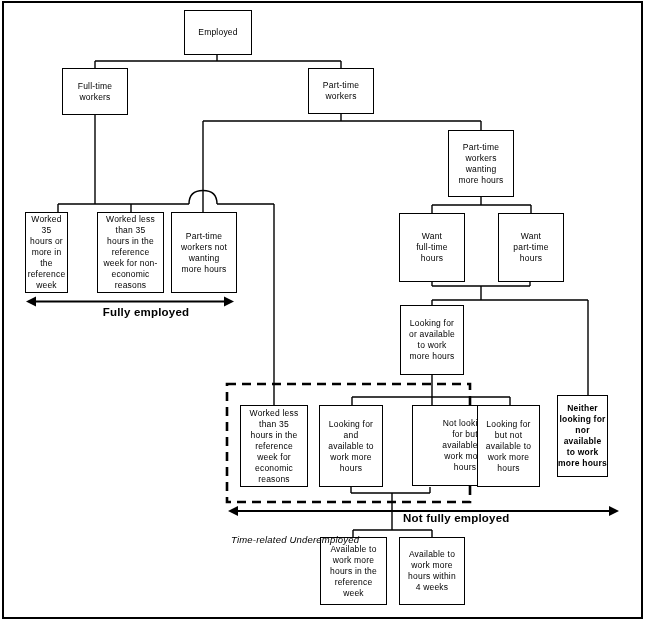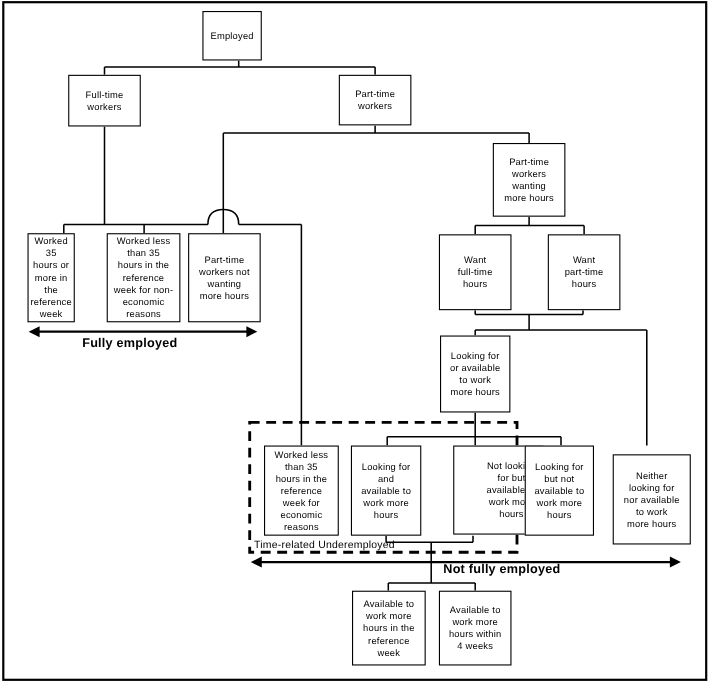--- a/index.html
+++ b/index.html
@@ -14,21 +14,21 @@
   svg.layer { position:absolute; left:0; top:0; }
   .node {
     position:absolute; box-sizing:border-box;
     border:1.5px solid #000; background:#ffffff;
     display:flex; align-items:center; justify-content:center;
     text-align:center; white-space:pre-line;
     font-size:8.5px; line-height:11px; letter-spacing:0.2px;
   }
   .lbl { position:absolute; white-space:nowrap; }
   .lbl.bold { font-weight:bold; font-size:11.5px; letter-spacing:0.2px; }
-  .lbl.italic { font-size:9.5px; letter-spacing:0.2px; }
+  .lbl.italic { font-style:italic; font-size:9.5px; letter-spacing:0.2px;margin-top:44px; }
   .lbl.center { text-align:center; white-space:normal; }
 </style>
 </head>
 <body>
 
 <div id="stage">
 
   <div id="frame"></div>
 
   <svg class="layer" width="647" height="622" viewBox="0 0 647 622">
@@ -63,21 +63,21 @@
       <polygon points="234,301.5 224,296.5 224,306.5" stroke="none"></polygon>
     </g>
 
     <g fill="#000000" stroke="#000000">
       <line x1="233" y1="511" x2="614" y2="511" stroke-width="2"></line>
       <polygon points="228,511 238,506 238,516" stroke="none"></polygon>
       <polygon points="619,511 609,506 609,516" stroke="none"></polygon>
     </g>
   </svg>
 
-  <div class="node" style="left:184px; top:10px;  width:54px; height:45px;">Employed</div>
+  <div class="node" style="left:184px; top:10px;  width:68px; height:45px;">Employed</div>
   <div class="node" style="left:62px;  top:68px;  width:66px; height:47px;">Full-time
 workers</div>
   <div class="node" style="left:308px; top:68px;  width:66px; height:46px;">Part-time
 workers</div>
   <div class="node" style="left:25px;  top:212px; width:43px; height:81px;">Worked 35
 hours or
 more in the
 reference
 week</div>
   <div class="node" style="left:97px;  top:212px; width:67px; height:81px;">Worked less
@@ -120,34 +120,34 @@
   <div class="node" style="left:412px; top:405px; width:82px; height:81px;padding-left:24px;">Not looking
 for but
 available to
 work more
 hours</div>
   <div class="node" style="left:477px; top:405px; width:63px; height:82px;">Looking for
 but not
 available to
 work more
 hours</div>
-  <div class="node" style="left:557px; top:413px; width:71px; height:82px;">Neither
+  <div class="node" style="left:557px; top:395px; width:51px; height:82px;font-weight:bold;">Neither
 looking for
 nor available
 to work
 more hours</div>
   <div class="node" style="left:320px; top:537px; width:67px; height:68px;">Available to
 work more
 hours in the
 reference
 week</div>
   <div class="node" style="left:399px; top:537px; width:66px; height:68px;">Available to
 work more
 hours within
 4 weeks</div>
 
-  <div class="lbl bold center" style="left:48px; top:306px; width:140px;">Fully employed</div>
+  <div class="lbl bold center" style="left:76px; top:306px; width:140px;">Fully employed</div>
 
   <div class="lbl italic" style="left:231px; top:490px;">Time-related Underemployed</div>
 
   <div class="lbl bold" style="left:403px; top:512px;text-align:center;">Not fully employed</div>
 
 </div>
 
 </body></html>

